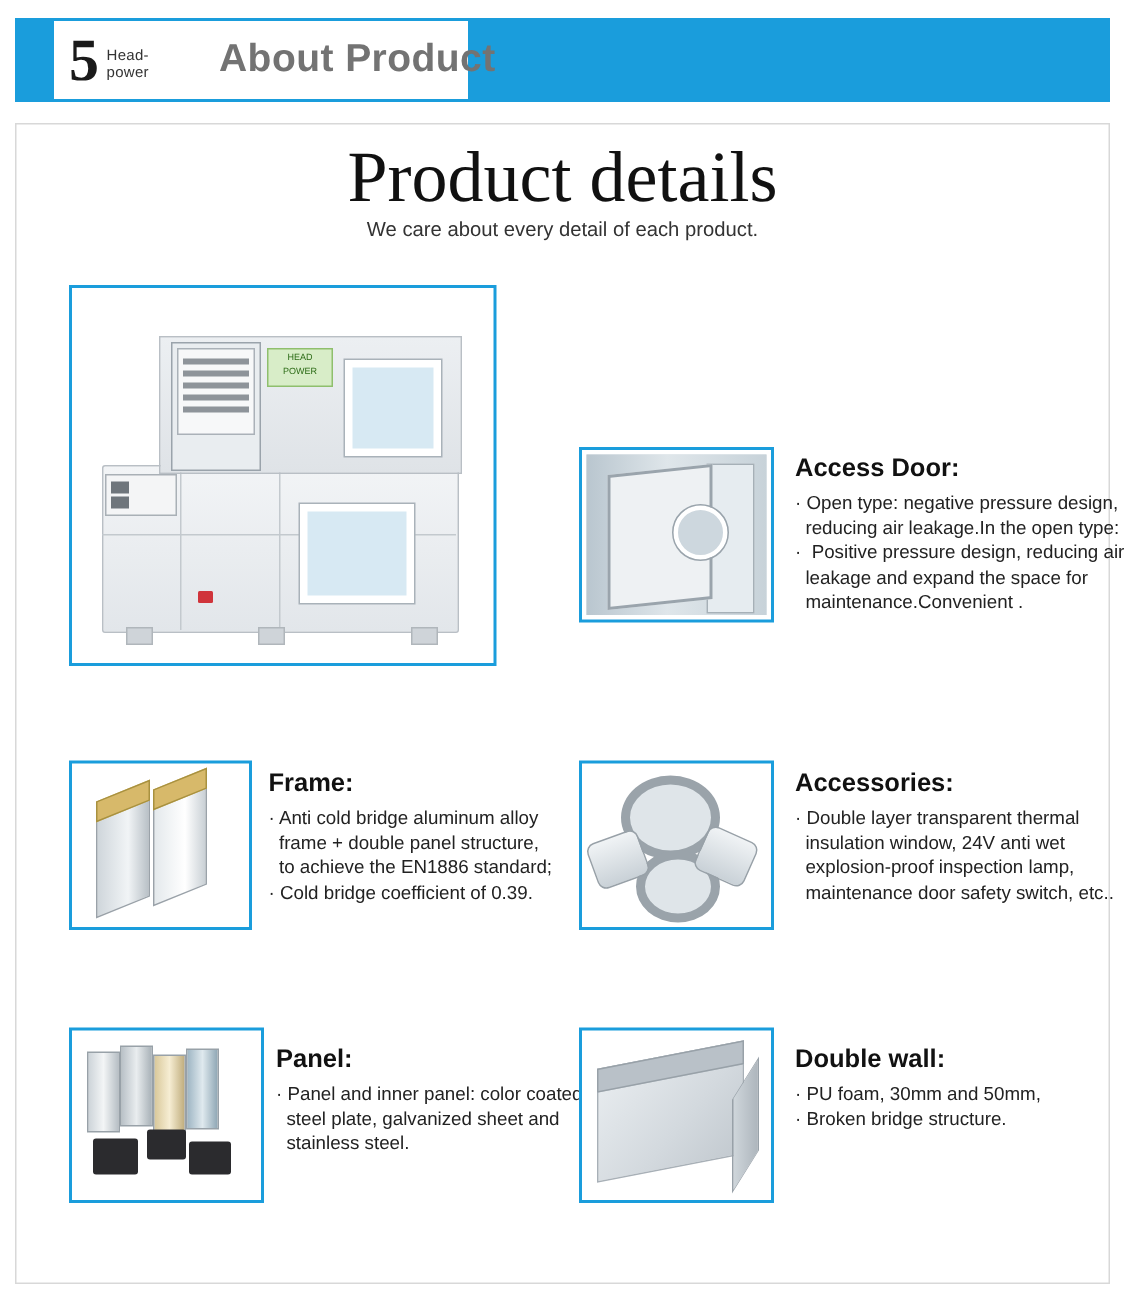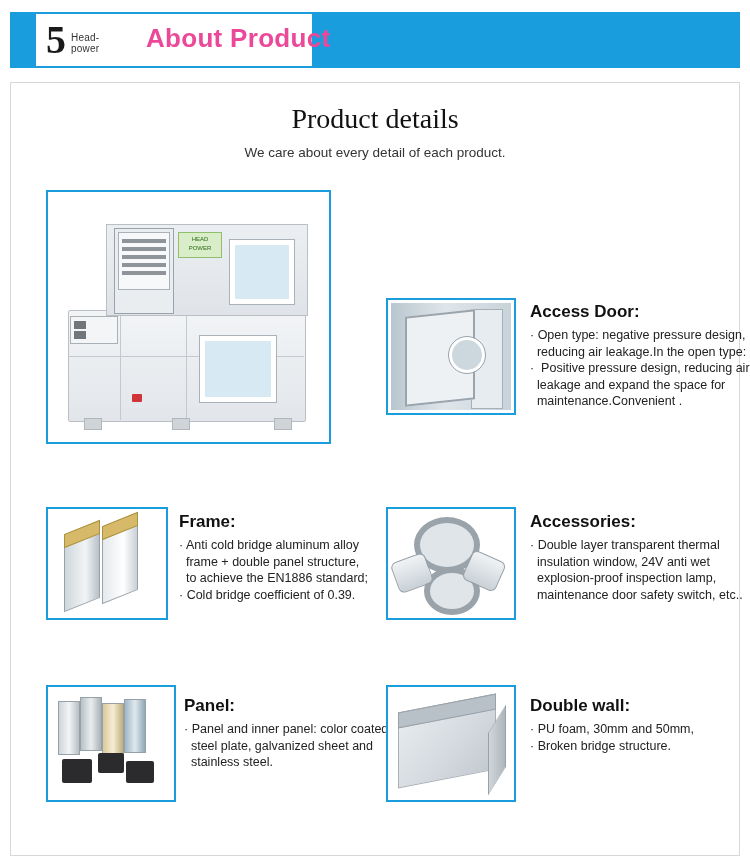--- a/index.html
+++ b/index.html
@@ -81,21 +81,21 @@
     width: 3px;
     height: 40px;
     background: #ffffff;
   }
   .header-title {
     position: absolute;
     left: 134px;
     top: 9px;
     font-size: 26px;
     font-weight: bold;
-    color: #ec4899;
+    color: #737373;
     letter-spacing: .3px;
   }
 
   
   .panel {
     position: absolute;
     left: 10px;
     top: 82px;
     width: 730px;
     height: 774px;
@@ -103,21 +103,21 @@
     box-sizing: border-box;
     background: #ffffff;
   }
 
   .title-wrap {
     text-align: center;
     padding-top: 14px;
   }
   .main-title {
     font-family: "Liberation Serif", serif;
-    font-size: 28px;
+    font-size: 48px;
     color: #111111;
     line-height: 44px;
   }
   .sub-title {
     font-size: 13.5px;
     color: #333333;
     margin-top: 4px;
     text-align: center;
   }
 

